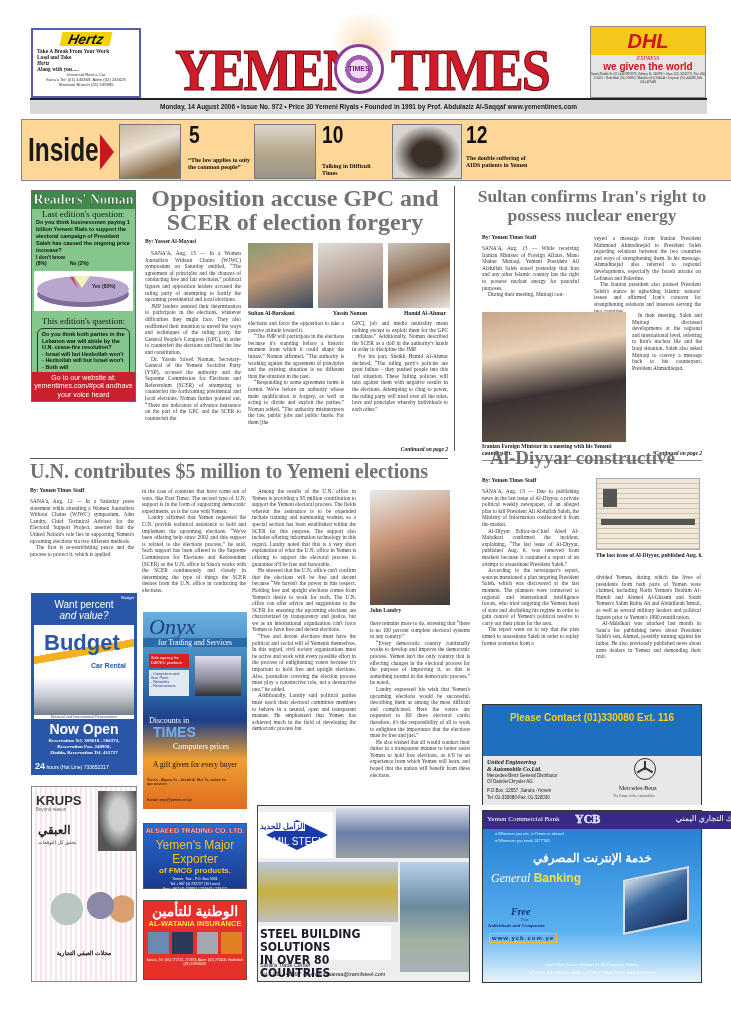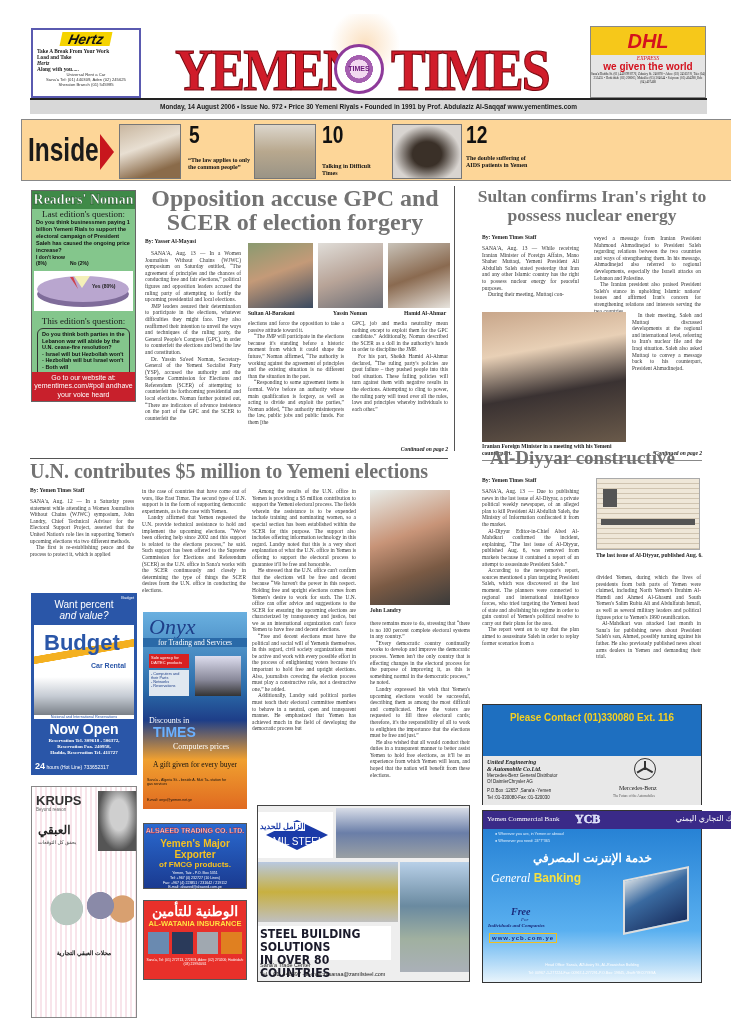--- a/index.html
+++ b/index.html
@@ -220,21 +220,21 @@
   <div class="abs" style="left:3px;top:122px;width:100px;font-size:3.8px;text-align:center;background:#fff;color:#2a56a8">National and International Reservations</div>
   <div class="abs" style="left:0;right:0;top:128px;text-align:center;font-size:14px;font-weight:900">Now Open</div>
   <div class="abs serif" style="left:0;right:0;top:145px;text-align:center;font-size:5px;font-weight:bold;line-height:6px">
     <div>Reservation Tel. 309618 - 506372,</div>
     <div>Reservation Fax. 240958,</div>
     <div>Hadda, Reservation Tel. 411727</div>
   </div>
   <div class="abs" style="left:4px;top:168px;font-size:5px"><b style="font-size:9px">24</b> <span>hours (Hot Line) 733652317</span></div>
 </div>
 
-<div class="abs sans" style="left:31px;top:786px;width:106px;height:232px;border:1px solid #888;background:repeating-linear-gradient(90deg,#fff 0 3px,#f8e4ea 3px 5px)">
+<div class="abs sans" style="left:31px;top:786px;width:106px;height:196px;border:1px solid #888;background:repeating-linear-gradient(90deg,#fff 0 3px,#f8e4ea 3px 5px)">
   <div class="abs" style="left:4px;top:6px;font-size:13px;font-weight:bold;color:#333">KRUPS</div>
   <div class="abs" style="left:4px;top:20px;font-size:4.5px;color:#666">Beyond reason</div>
   <div class="abs" style="left:66px;top:4px;width:38px;height:60px;background:radial-gradient(ellipse at 55% 40%,#cfcfcf 30%,#555 70%)"></div>
   <div class="abs" style="left:6px;top:36px;font-size:12px;font-weight:bold;color:#222">العبقي</div>
   <div class="abs" style="left:6px;top:52px;font-size:5px;color:#444">يحقق كل التوقعات</div>
   <div class="abs" style="left:6px;top:80px;width:96px;height:70px;background:radial-gradient(circle at 30% 60%,#b8c8c0 20%,transparent 21%),radial-gradient(circle at 65% 55%,#8a8aa8 18%,transparent 19%),radial-gradient(circle at 88% 60%,#d8a070 14%,transparent 15%)"></div>
   <div class="abs" style="left:0;right:0;top:162px;text-align:center;font-size:6px;font-weight:bold">محلات العبقي التجارية</div>
 </div>
 
 <div class="abs" style="left:143px;top:612px;width:104px;height:197px;background:linear-gradient(180deg,#6ab0e0,#2a6aa8 40%,#1e3e88 55%,#f0a030 75%,#e06a20)">
@@ -250,21 +250,21 @@
   <div class="abs serif" style="left:6px;top:104px;font-size:8px;color:#fff">Discounts in</div>
   <div class="abs sans" style="left:10px;top:112px;font-size:14px;font-weight:900;color:#6ab0ff">TIMES</div>
   <div class="abs serif" style="left:30px;top:130px;font-size:8px;color:#fff">Computers prices</div>
   <div class="abs serif" style="left:0;right:0;top:148px;text-align:center;font-size:7.5px;color:#111">A gift given for every buyer</div>
   <div class="abs sans" style="left:4px;top:166px;width:80px;font-size:3.6px;color:#111">Sana'a - Algeria St. - beside A. Muti Ta- station for gas services</div>
   <div class="abs sans" style="left:4px;top:186px;font-size:3.6px;color:#111">E-mail: onyx@yemen.net.ye</div>
 </div>
 
 <div class="abs sans" style="left:143px;top:823px;width:104px;height:66px;background:linear-gradient(180deg,#2a6ad0,#1a3a90);border:1px solid #555;text-align:center">
   <div style="margin-top:3px;font-size:7px;font-weight:900;color:#fff;-webkit-text-stroke:.3px #c00">ALSAEED TRADING CO. LTD.</div>
-  <div style="font-size:10px;font-weight:700;color:#f6c020;margin-top:4px">Yemen's Major Exporter</div>
+  <div style="font-size:12px;font-weight:400;color:#f6c020;margin-top:4px">Yemen's Major Exporter</div>
   <div style="font-size:8px;font-weight:900;color:#f6c020">of FMCG products.</div>
   <div style="font-size:3.6px;color:#fff;line-height:4.8px;margin-top:2px">
     <div>Yemen, Taiz - P.O. Box 5351</div>
     <div>Tel: +967 (4) 232727 (10 Lines)</div>
     <div>Fax: +967 (4) 223851 / 231642 / 219112</div>
     <div>E-mail: alsaeed@alsaeed.com.ye</div>
     <div>Website: www.alsaeedtrading.com</div>
   </div>
 </div>
 

